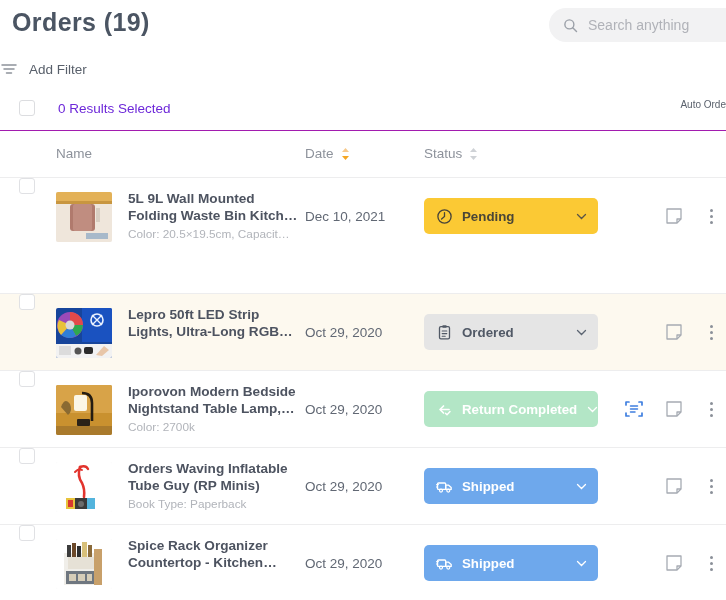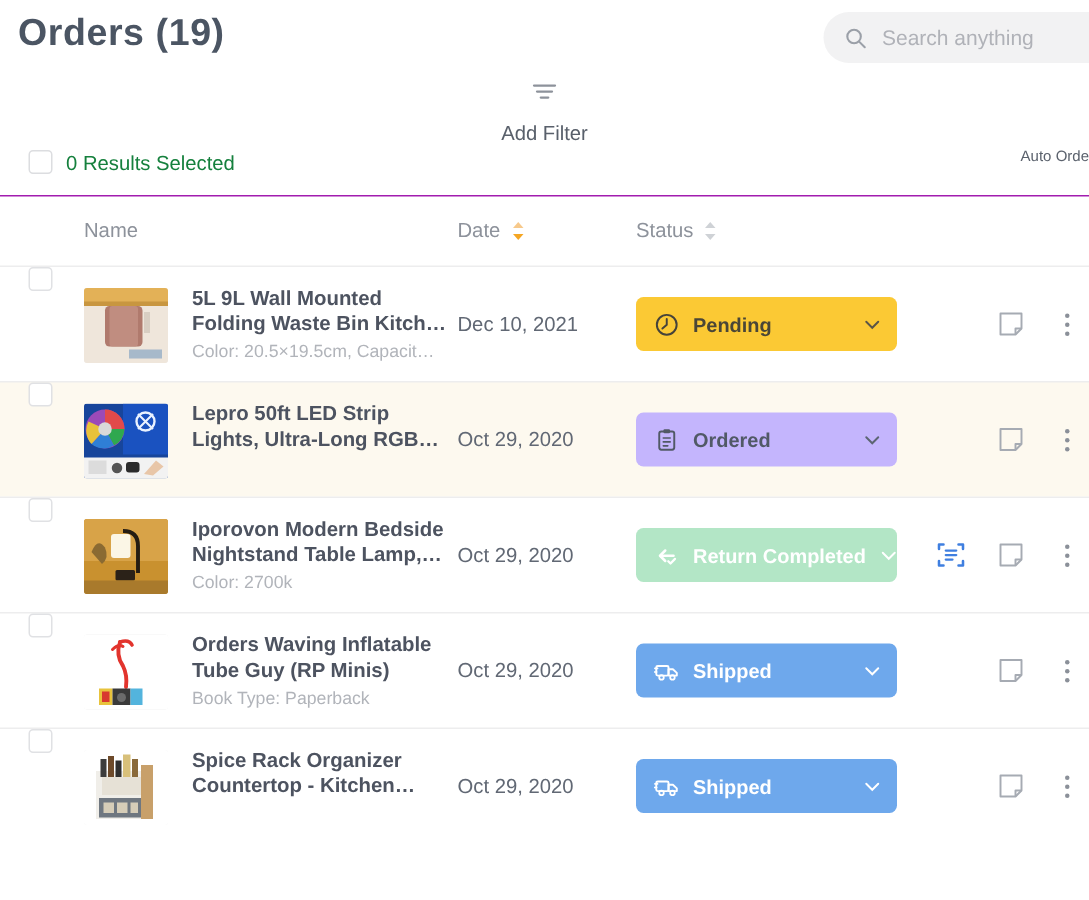--- a/index.html
+++ b/index.html
@@ -66,21 +66,20 @@
   .search-input::placeholder { color: #b0b2b8; }
 
   
   .filter-bar {
     position: relative;
     height: 34px;
     padding-left: 0;
     display: flex;
     align-items: center;
     gap: 11px;
-    flex-direction: column;
   }
   .filter-icon { width: 18px; height: 18px; display:block; }
   .filter-label {
     font-size: 13.5px;
     color: #59606b;
     font-weight: 400;
   }
 
   
   .selection-bar {
@@ -93,23 +92,23 @@
   .checkbox {
     width: 16px;
     height: 16px;
     border: 1.5px solid #dcdde0;
     border-radius: 3px;
     background: #fff;
     flex: 0 0 auto;
     margin-left: 19px;
   }
   .selection-label {
-    margin-left: 9px;
+    margin-left: 23px;
     font-size: 13.5px;
-    color: #15803d;
+    color: #6d28d9;
   }
   .auto-order-label {
     position: absolute;
     right: 0px;
     top: 13px;
     font-size: 10px;
     color: #5b626d;
     white-space: nowrap;
   }
 
@@ -140,21 +139,21 @@
   .sort-icon { display: block; width: 9px; height: 14px; }
 
   
   .row {
     position: relative;
     height: 77px;
     border-top: 1px solid #ededee;
     display: flex;
     align-items: flex-start;
   }
-  .row.highlight { background: #fdf9ef; }
+  .row.highlight { background: #fdf9ef; margin-top: 39px; }
 
   .row-checkbox {
     width: 16px;
     height: 16px;
     border: 1.5px solid #e0e1e4;
     border-radius: 3px;
     background: #fff;
     flex: 0 0 auto;
     margin-left: 19px;
   }
@@ -222,21 +221,21 @@
   .status-pill .pill-icon { width: 17px; height: 17px; flex: 0 0 auto; display:block; }
   .status-pill .pill-label {
     font-size: 13.3px;
     font-weight: 700;
     flex: 1 1 auto;
     white-space: nowrap;
   }
   .status-pill .pill-caret { width: 13px; height: 13px; flex: 0 0 auto; display:block; }
 
   .pill-pending  { background: #fbc934; color: #4a4637; }
-  .pill-ordered  { background: #c4b5fd; color: #515966; }
+  .pill-ordered  { background: #e5e5e5; color: #515966; }
   .pill-returned { background: #b3e6c6; color: #ffffff; }
   .pill-shipped  { background: #6ea8ec; color: #ffffff; }
 
   
   .scan-icon-wrap {
     position: absolute;
     left: 624px;
     top: 50%;
     transform: translateY(-50%);
     width: 20px; height: 20px;

